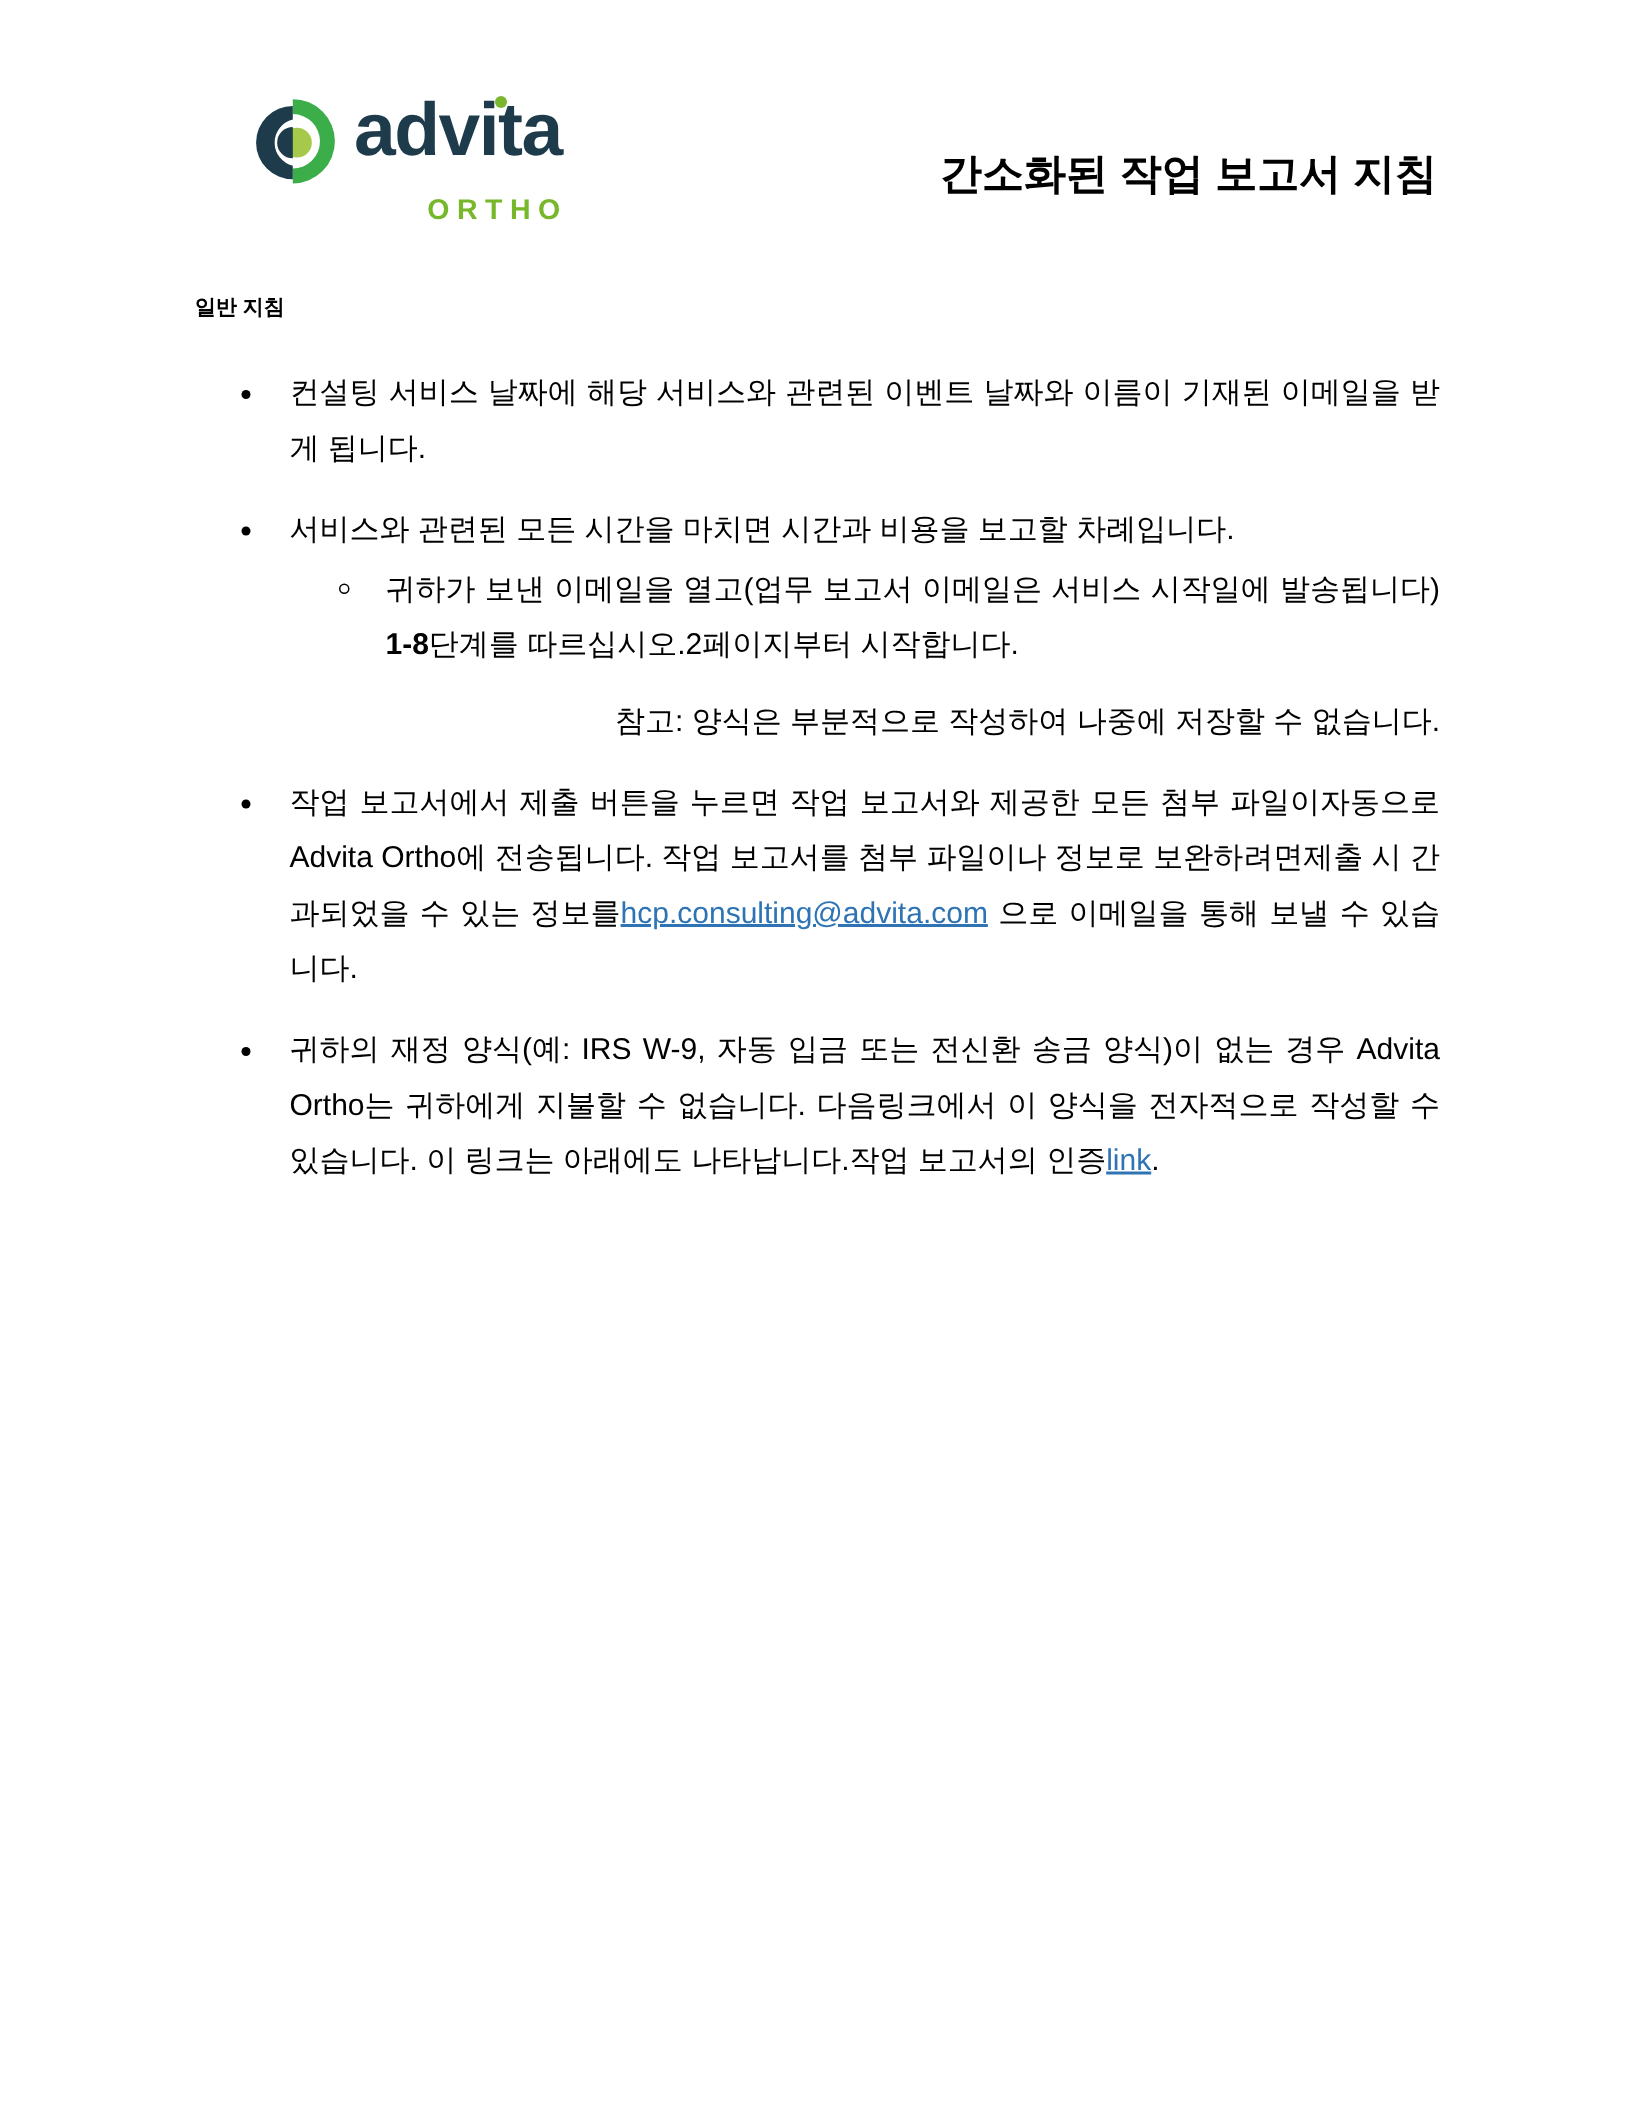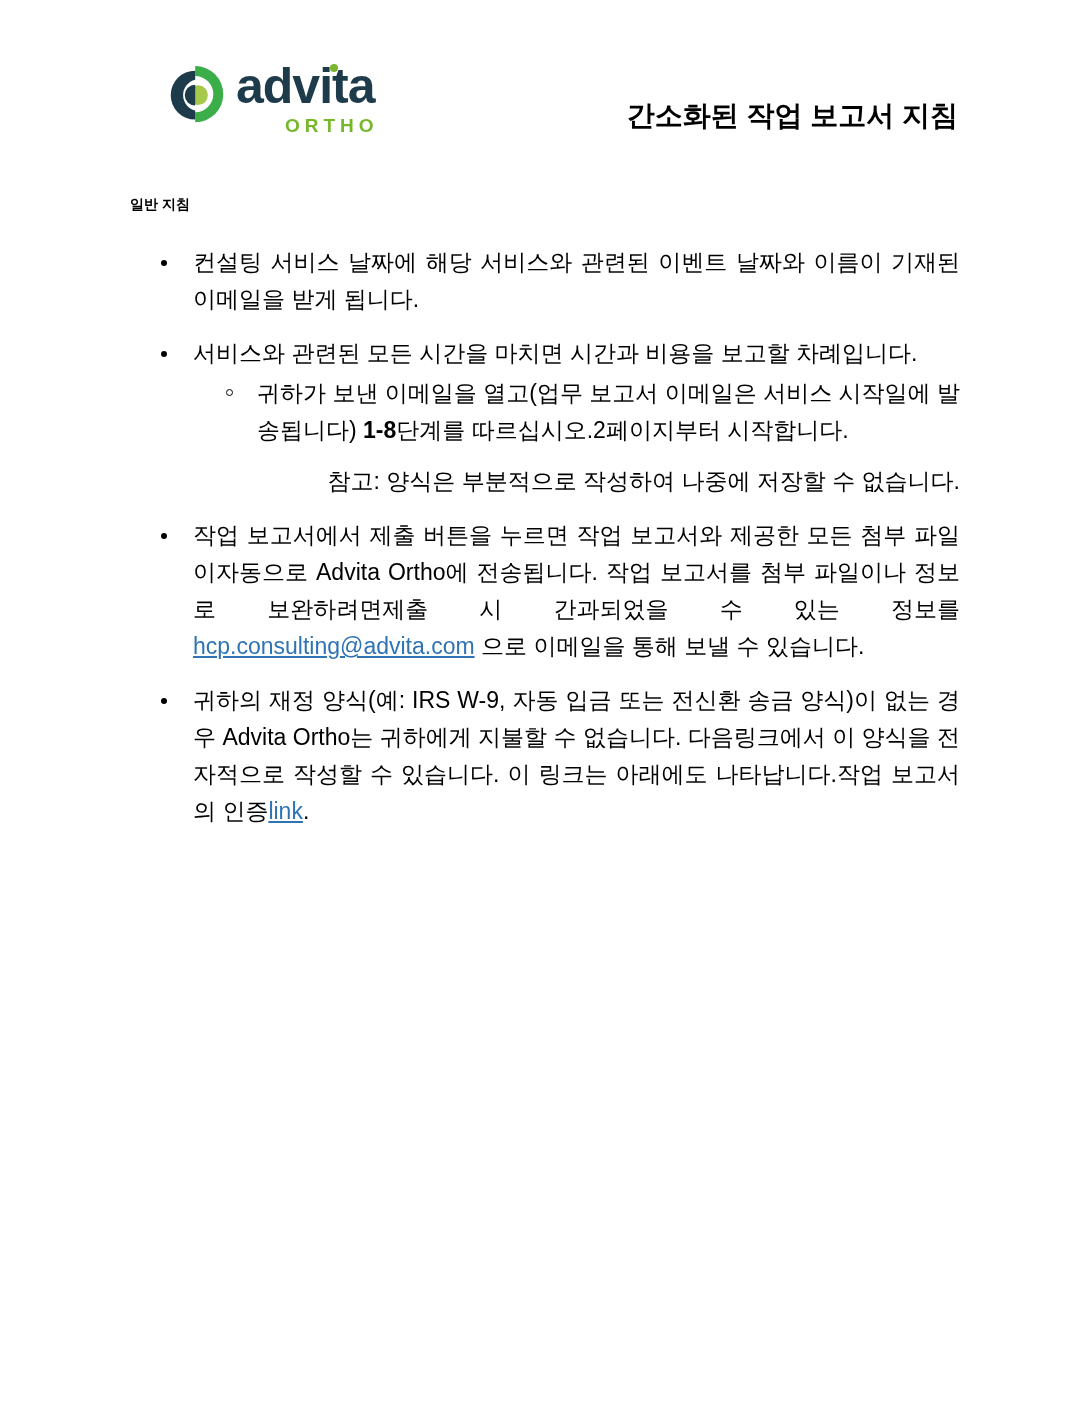--- a/index.html
+++ b/index.html
@@ -29,41 +29,41 @@
     font-family: "Liberation Sans", sans-serif;
   }
   .i-dot {
     position: absolute; left: 94px; top: 2px;
     width: 8px; height: 8px; border-radius: 50%;
     background: #7ab62e;
   }
   .ortho {
     text-align: right;
     font-size: 19px; font-weight: 700; letter-spacing: 5px;
-    color: #76b82a; margin-top: 5px; margin-right: -4px;
+    color: #76b82a; margin-top: 20px; margin-right: -4px;
   }
 
   
   .doc-title {
     position: absolute; top: 97px; right: 130px;
     font-size: 28px; font-weight: 700;
     color: #000000;
     white-space: nowrap;
   }
 
   
   .content {
     position: absolute; left: 130px; top: 196px; width: 830px;
   }
   .section-heading {
     font-size: 14px; font-weight: 700; color: #000000;
     margin-bottom: 30px;
   }
   .para {
-    font-size: 23px; line-height: 37px;
+    font-size: 20px; line-height: 37px;
     text-align: justify;
     color: #000000;
   }
   .bullet {
     position: relative;
     padding-left: 63px;
     margin-bottom: 17px;
   }
   .bullet > .dot {
     position: absolute; left: 31px; top: 16px;

